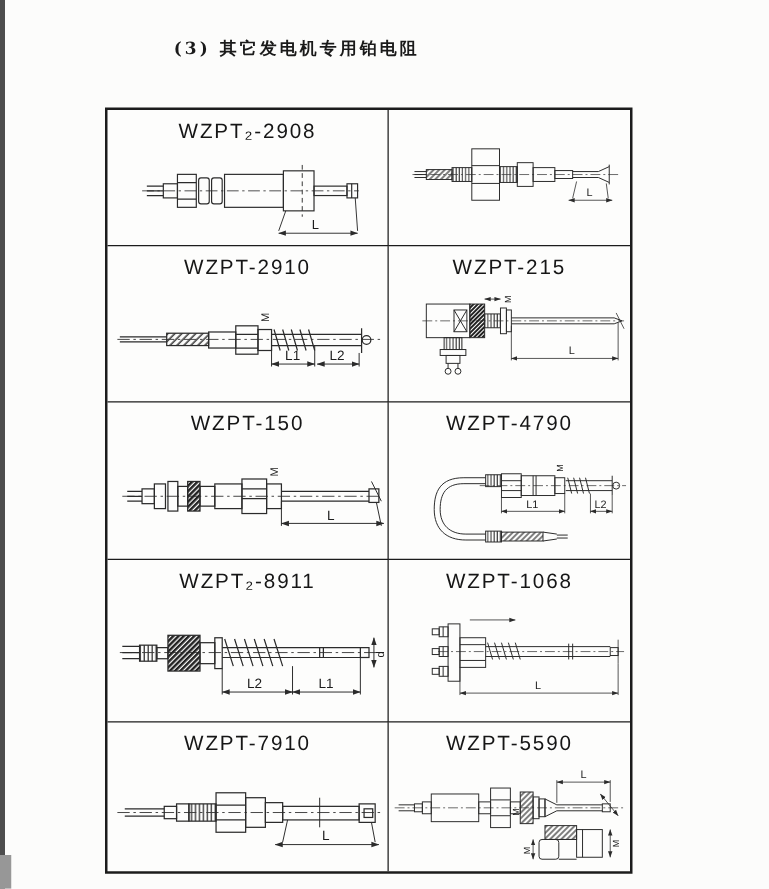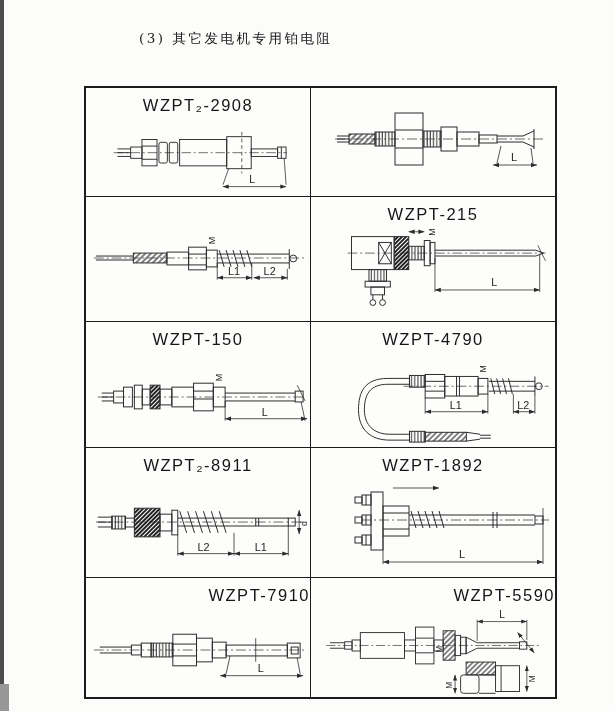--- a/index.html
+++ b/index.html
@@ -5,36 +5,36 @@
   html,body { margin:0; padding:0; }
   body {
     width:615px; height:711px; position:relative;
     background:#fcfcfb; overflow:hidden;
     font-family:"Liberation Sans", sans-serif;
   }
   .edge-strip { position:absolute; left:0; top:0; width:4px; height:711px; background:#4d4d4d; }
   .edge-smudge { position:absolute; left:0; top:684px; width:9px; height:27px; background:#979797; }
   .heading {
     position:absolute; left:139px; top:30px;
-    font-family:"DejaVu Serif", serif; font-weight:normal;
+    font-family:"DejaVu Serif", serif; font-weight:bold;
     font-size:13.5px; letter-spacing:2.5px; color:#1a1a1a; white-space:nowrap;
   }
   .catalog {
-    position:absolute; left:84px; top:86px; width:473px; height:613px;
+    position:absolute; left:84px; top:86px; width:422px; height:613px;
     border:2px solid #1c1c1c; box-sizing:border-box; background:#fdfdfc;
     display:grid; grid-template-columns:225px 1fr;
     grid-template-rows:109px 125px 126px 130px auto;
   }
   .cell {
     border-right:1.5px solid #1c1c1c; border-bottom:1.5px solid #1c1c1c;
     display:flex; flex-direction:column; align-items:center;
     overflow:hidden; min-height:0;
   }
   .cell:nth-child(2n) { border-right:none; }
-  .cell:nth-last-child(-n+2) { border-bottom:none;align-items:flex-end; }
+  .cell:nth-last-child(-n+2) { border-bottom:none; }
   .model {
     margin-top:8px; font-size:16.5px; letter-spacing:1.5px;
     color:#161616; white-space:nowrap; flex:0 0 auto;
   }
   svg.draw { flex:1 1 auto; width:100%; min-height:0; }
   .speck { position:absolute; left:136px; top:604px; width:3px; height:3px; background:#555; border-radius:50%; }
 
   
   .ln  { stroke:#2b2b2b; fill:none; stroke-width:1; }
   .cl  { stroke:#2b2b2b; fill:none; stroke-width:0.7; stroke-dasharray:10 3 2 3; }
@@ -110,20 +110,21 @@
       <rect class="ln" x="168" y="36" width="18" height="8"></rect>
       <path class="ln" d="M186,37 H212 M186,43 H212"></path>
       <path class="ln" d="M212,37 L223,32 M212,43 L223,48 M223,30 V50"></path>
       <path class="dim" d="M190,47 L186,64 M220,49 L222,64"></path>
       <path class="dim" d="M182,66 H226" marker-start="url(#arr)" marker-end="url(#arr)"></path>
       <text class="txt" x="200" y="62">L</text>
     </svg>
   </div>
 
   <div class="cell">
+    <div class="model">WZPT-2910</div>
     <svg class="draw" viewBox="0 0 227 86" preserveAspectRatio="xMidYMid meet">
       <path class="cl" d="M8,42 H222"></path>
       <path class="ln" d="M10,40 H48 M10,44 H48"></path>
       <rect class="hatchf" x="48" y="37" width="34" height="10"></rect>
       <rect class="ln" x="82" y="36" width="22" height="13"></rect>
       <rect class="ln" x="104" y="31" width="18" height="23"></rect>
       <path class="ln" d="M104,38 H122 M104,49 H122"></path>
       <rect class="ln" x="122" y="34" width="11" height="17"></rect>
       <text class="txts" transform="translate(131,28) rotate(-90)">M</text>
       <path class="ln" d="M133,38 H206 M133,47 H206"></path>
@@ -237,21 +238,21 @@
       <text class="txts" transform="translate(224,46) rotate(-90)">d</text>
       <path class="dim" d="M93,55 V76 M150,53 V76 M205,46 V76"></path>
       <path class="dim" d="M93,74 H150" marker-start="url(#arr)" marker-end="url(#arr)"></path>
       <path class="dim" d="M150,74 H205" marker-start="url(#arr)" marker-end="url(#arr)"></path>
       <text class="txt" x="113" y="71">L2</text>
       <text class="txt" x="171" y="71">L1</text>
     </svg>
   </div>
 
   <div class="cell">
-    <div class="model">WZPT-1892</div>
+    <div class="model">WZPT-1068</div>
     <svg class="draw" viewBox="0 0 244 92" preserveAspectRatio="xMidYMid meet">
       <path class="cl" d="M50,40 H238"></path>
       <rect class="ln" x="60" y="12" width="12" height="58"></rect>
       <rect class="ln" x="72" y="26" width="26" height="30"></rect>
       <path class="ln" d="M72,33 H98 M72,49 H98"></path>
       <rect class="ln" x="44" y="17" width="7" height="6"></rect>
       <rect class="ln" x="51" y="15" width="9" height="10"></rect>
       <path class="ln" d="M55,15 V25"></path>
       <rect class="ln" x="44" y="37" width="7" height="6"></rect>
       <rect class="ln" x="51" y="35" width="9" height="10"></rect>

